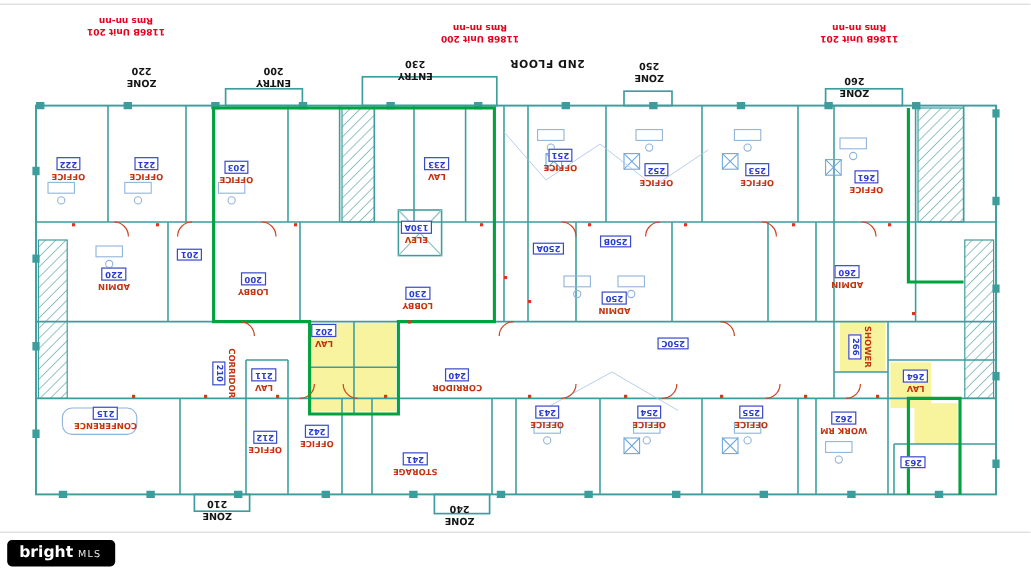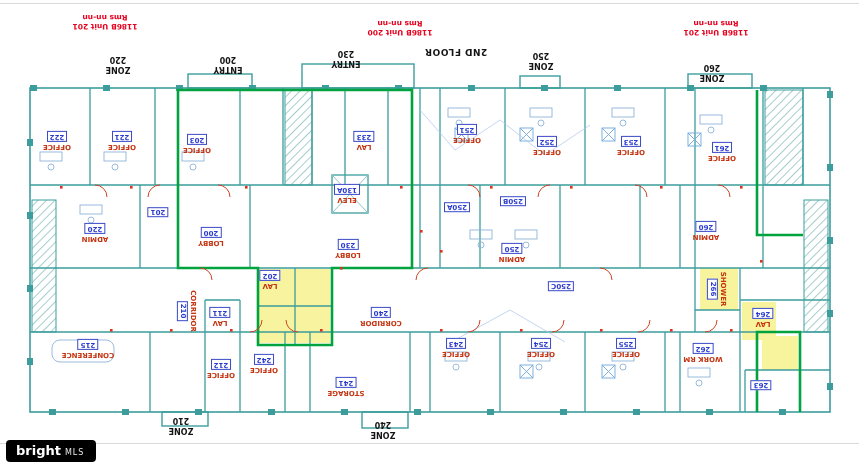--- a/index.html
+++ b/index.html
@@ -14,21 +14,21 @@
   .room{font-size:7px;font-weight:bold;color:#c43410;}
   .room .rnum{display:inline-block;border:1px solid #3a49c8;color:#2b3bd0;background:#fff;
               padding:0 2px;margin-top:1px;font-size:7px;font-weight:bold;}
   .tag{font-size:7px;font-weight:bold;}
   .tag .rnum{display:inline-block;border:1px solid #3a49c8;color:#2b3bd0;background:#fff;
              padding:0 2px;font-size:7px;}
   .zone{font-size:8px;font-weight:bold;color:#151515;}
   .unit{font-size:7.5px;font-weight:bold;color:#e8001e;}
   .title{font-size:9px;font-weight:bold;color:#151515;letter-spacing:.5px;}
   
-  .watermark{position:absolute;left:6px;bottom:13px;background:#000;color:#fff;border-radius:4px;
+  .watermark{position:absolute;left:6px;bottom:3px;background:#000;color:#fff;border-radius:4px;
              padding:3px 12px 4px 10px;display:flex;align-items:baseline;gap:4px;}
   .watermark .brand{font-weight:bold;font-size:13px;}
   .watermark .suffix{font-size:8px;letter-spacing:1px;color:#e8e8e8;}
 </style>
 </head>
 <body>
 
 <div id="canvas">
 
   <div class="scan-line" style="top:3px"></div>

